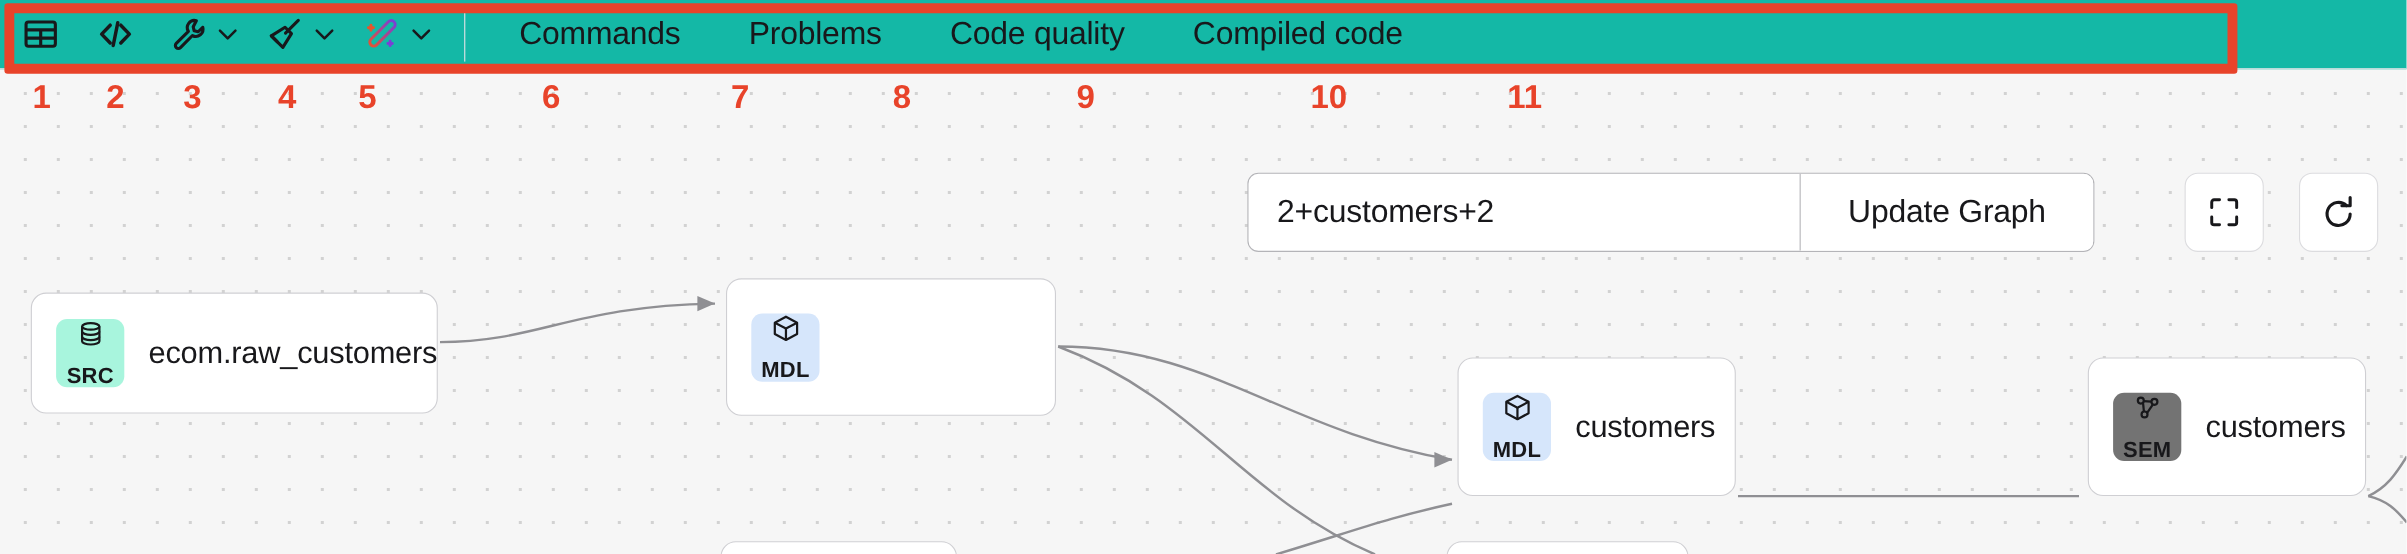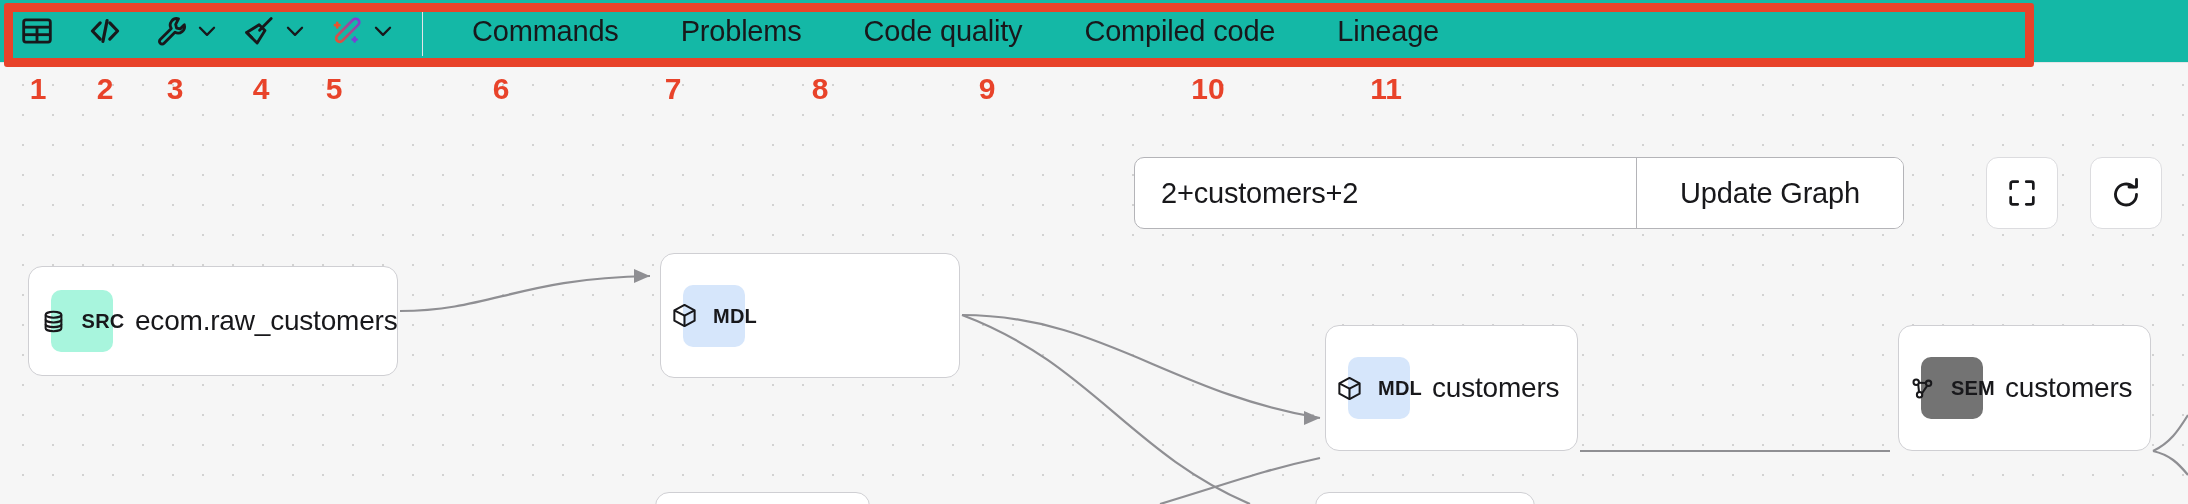--- a/index.html
+++ b/index.html
@@ -172,21 +172,21 @@
     align-items: center;
     padding-left: 22px;
     gap: 22px;
     cursor: pointer;
   }
   .badge {
     width: 62px;
     height: 62px;
     border-radius: 10px;
     display: flex;
-    flex-direction: row;
+    flex-direction: column;
     align-items: center;
     justify-content: center;
     gap: 15px;
     flex: none;
   }
   .badge-label {
     font-size: 20px;
     font-weight: 600;
     color: #18181b;
     letter-spacing: 0.2px;
@@ -392,21 +392,20 @@
       </div>
 
       <div class="tool-sep"></div>
     </div>
 
     <div class="tabs" id="tabs-root">
         <div class="tab">Commands</div>
         <div class="tab">Problems</div>
         <div class="tab">Code quality</div>
         <div class="tab">Compiled code</div>
-        <div class="tab">Lineage</div>
       </div>
   </div>
 
   <div class="annot-box"></div>
   <div id="callouts-root">
       <div class="callout" style="left: 38px; top: 72px;">1</div>
       <div class="callout" style="left: 105px; top: 72px;">2</div>
       <div class="callout" style="left: 175px; top: 72px;">3</div>
       <div class="callout" style="left: 261px; top: 72px;">4</div>
       <div class="callout" style="left: 334px; top: 72px;">5</div>

